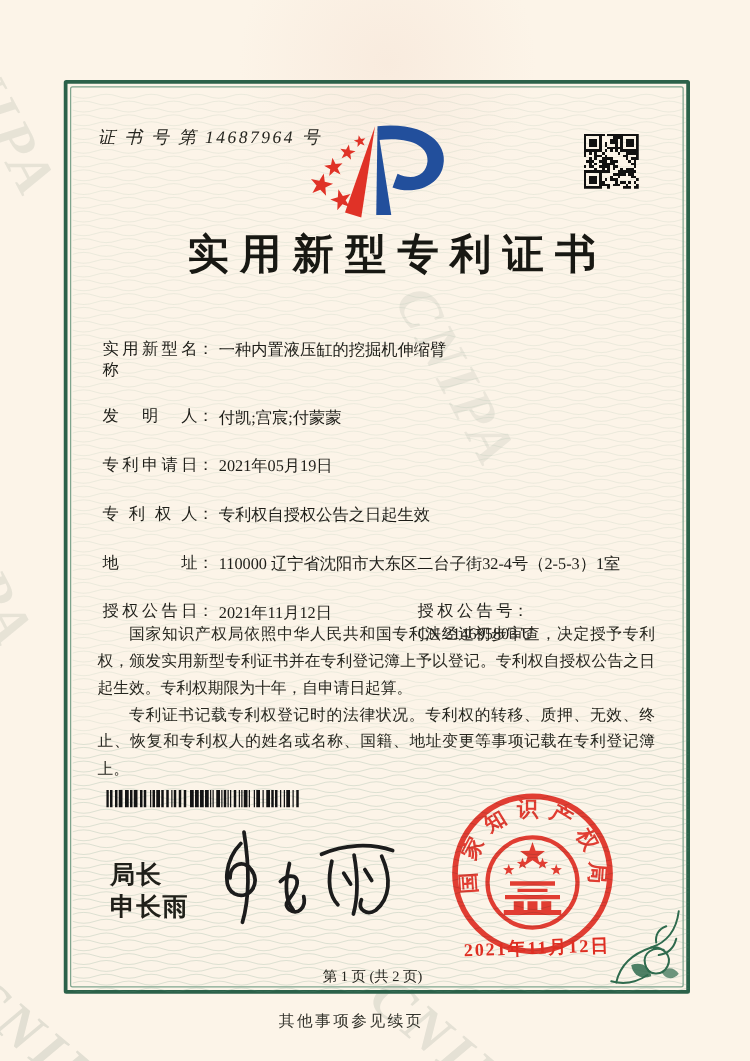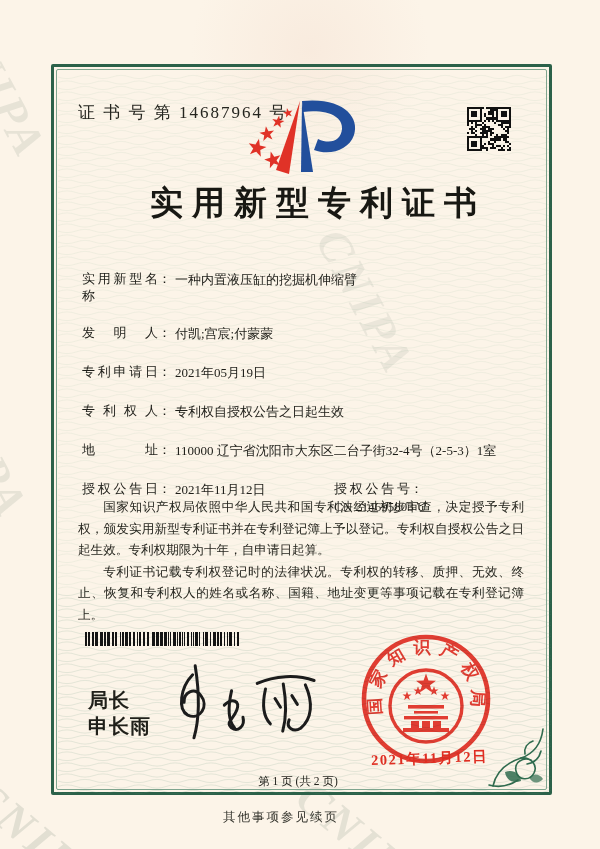--- a/index.html
+++ b/index.html
@@ -11,21 +11,21 @@
   .wm{position:absolute;font-family:"Liberation Serif",serif;font-style:italic;font-weight:bold;
       font-size:46px;letter-spacing:4px;color:#7e8d80;opacity:.16;white-space:nowrap;
       transform-origin:left top;pointer-events:none;z-index:0;}
   
   .frame{position:absolute;left:51px;top:64px;width:501px;height:731px;box-sizing:border-box;
          border:3px solid #2b6149;border-radius:2px;z-index:1;}
   .frame-inner{position:absolute;inset:2px;border:1px solid #7fa58e;border-radius:2px;}
   #waves{position:absolute;left:4px;top:4px;z-index:0;}
   .corner-ornament{position:absolute;right:2px;bottom:1px;z-index:2;}
   
-  .cert-no{position:absolute;left:78px;top:101px;font-size:17px;letter-spacing:2px;color:#25251f;z-index:3;}
+  .cert-no{position:absolute;left:78px;top:101px;font-size:14px;letter-spacing:2px;color:#25251f;z-index:3;font-style:italic;}
   .logo{position:absolute;left:243px;top:96px;z-index:3;}
   #qr{position:absolute;left:467px;top:107px;z-index:3;}
   .title{position:absolute;left:318px;top:181px;transform:translateX(-50%);white-space:nowrap;
          font-size:33px;font-weight:700;letter-spacing:9px;color:#181813;z-index:3;}
   
   .fields{position:absolute;left:82px;top:250px;width:436px;font-size:13px;color:#1d1d18;z-index:3;}
   .frow{margin-bottom:19px;line-height:17px;margin-top:20px;}
   .flabel{display:inline-block;width:76px;text-align:justify;text-align-last:justify;vertical-align:top;}
   .fcolon{display:inline-block;vertical-align:top;margin-right:4px;}
   .fvalue{display:inline-block;vertical-align:top;max-width:340px;line-height:19px;}

